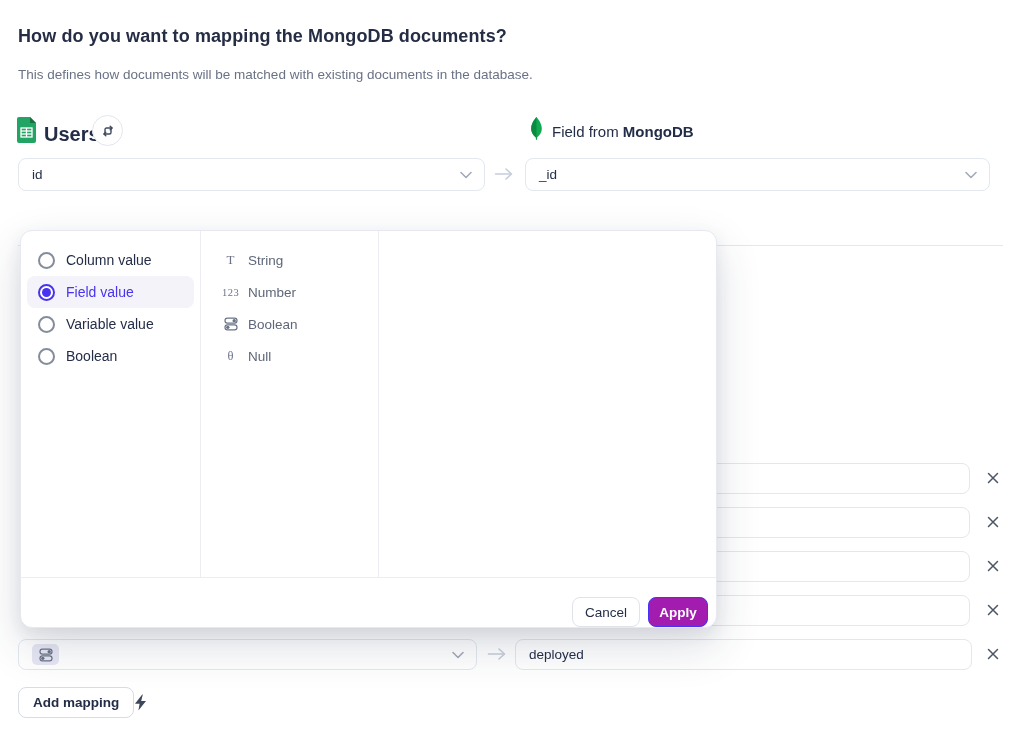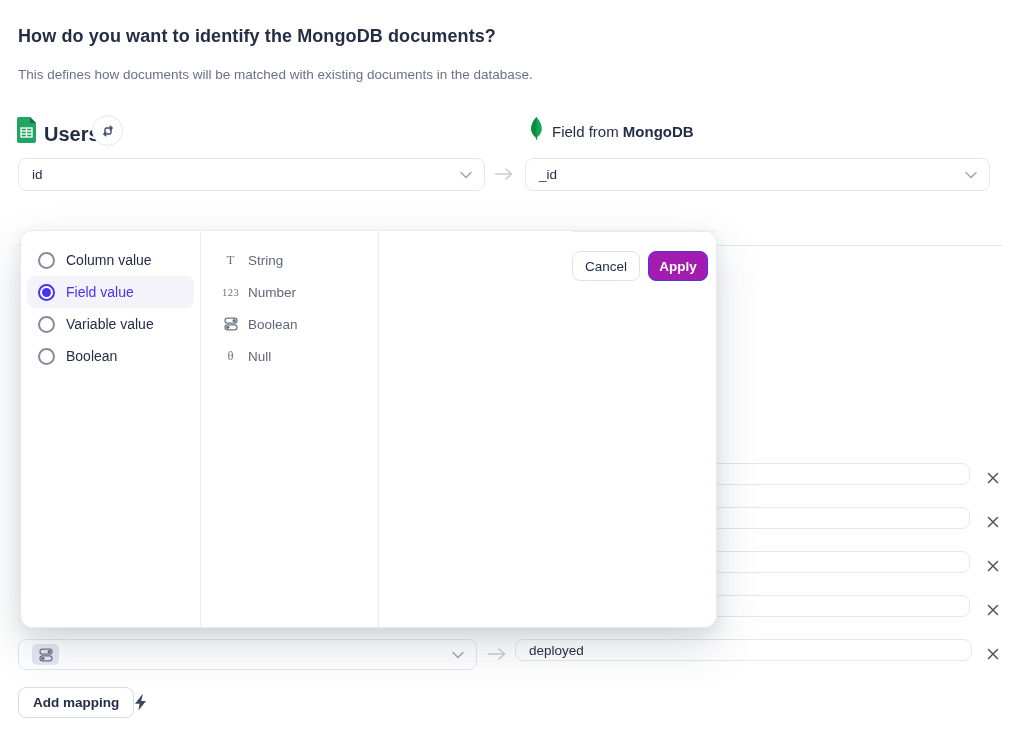--- a/index.html
+++ b/index.html
@@ -37,21 +37,21 @@
   .select { justify-content:space-between; cursor:pointer; }
   .select .chev { flex:0 0 auto; margin-left:8px; }
   .src-select { left:18px; top:158px; width:467px; }
   .tgt-select { left:525px; top:158px; width:465px; }
 
   .flow-arrow1 { left:494px; top:167px; }
   .flow-arrow2 { left:487px; top:647px; }
 
   .divider-right { left:18px; top:245px; width:985px; height:1px; background:#e5e6f0; }
 
-  .map-input { left:515px; width:455px; height:22px; }
+  .map-input { left:515px; width:455px; height:31px; }
   .map-input input {
     border:none; outline:none; width:100%; font-size:13.5px; color:#242e48;
     font-family:"Liberation Sans",sans-serif; background:transparent;
   }
   .row1 { top:463px; } .row2 { top:507px; } .row3 { top:551px; } .row4 { top:595px; }
   .row5 { top:639px; width:457px; }
 
   .close-btn { width:16px; height:16px; left:985px; cursor:pointer; display:flex; align-items:center; justify-content:center; }
   .x1 { top:470px; } .x2 { top:514px; } .x3 { top:558px; } .x4 { top:602px; } .x5 { top:646px; }
 
@@ -66,21 +66,21 @@
     border:1px solid #d7dce5; border-radius:8px; font-size:13.5px; font-weight:600; color:#232d47;
     display:flex; align-items:center; cursor:pointer; font-family:"Liberation Sans",sans-serif;
   }
   .bolt-icon { left:134px; top:694px; }
 
   
   .modal {
     left:20px; top:230px; width:697px; height:398px; background:#fff;
     border:1px solid #e7e8f0; border-radius:12px;
     box-shadow:0 18px 45px rgba(40,50,80,.16), 0 6px 16px rgba(40,50,80,.09);
-    display:flex; flex-direction:row;
+    display:flex; flex-direction:column;
   }
   .modal-body { flex:1; display:flex; min-height:0; }
   .modal-col { padding-top:13px; }
   .col-radios { width:180px; border-right:1px solid #ececf2; }
   .col-types  { width:178px; border-right:1px solid #ececf2; }
   .col-empty  { flex:1; }
 
   .radio-item {
     height:32px; margin:0 6px; border-radius:8px; display:flex; align-items:center;
     padding-left:11px; cursor:pointer; font-size:14px; color:#242e48;
@@ -113,21 +113,21 @@
   .btn {
     height:30px; border-radius:8px; font-size:13.5px; display:flex; align-items:center;
     justify-content:center; cursor:pointer; font-family:"Liberation Sans",sans-serif;
   }
   .btn-cancel { width:68px; background:#fff; border:1px solid #dfe3ea; color:#242e48; font-weight:500; }
   .btn-apply  { width:60px; background:#a21caf; border:1px solid #4733f0; color:#fff; font-weight:700; }
 </style>
 </head>
 <body>
 
-<h1 class="abs page-title">How do you want to identify the MongoDB documents?</h1>
+<h1 class="abs page-title">How do you want to mapping the MongoDB documents?</h1>
 <p class="abs page-subtitle">This defines how documents will be matched with existing documents in the database.</p>
 
 <span class="abs src-icon">
   <svg width="21" height="26" viewBox="0 0 21 26">
     <path d="M3 0 h11 l6 6 v18 a2 2 0 0 1 -2 2 H3 a2 2 0 0 1 -2 -2 V2 a2 2 0 0 1 2 -2 Z" fill="#21a464"></path>
     <path d="M14 0 l6 6 h-6 Z" fill="#15713f"></path>
     <g stroke="#ffffff" stroke-width="1.3" fill="none">
       <rect x="5" y="11" width="11" height="9"></rect>
       <line x1="5" y1="14" x2="16" y2="14"></line>
       <line x1="5" y1="17" x2="16" y2="17"></line>

